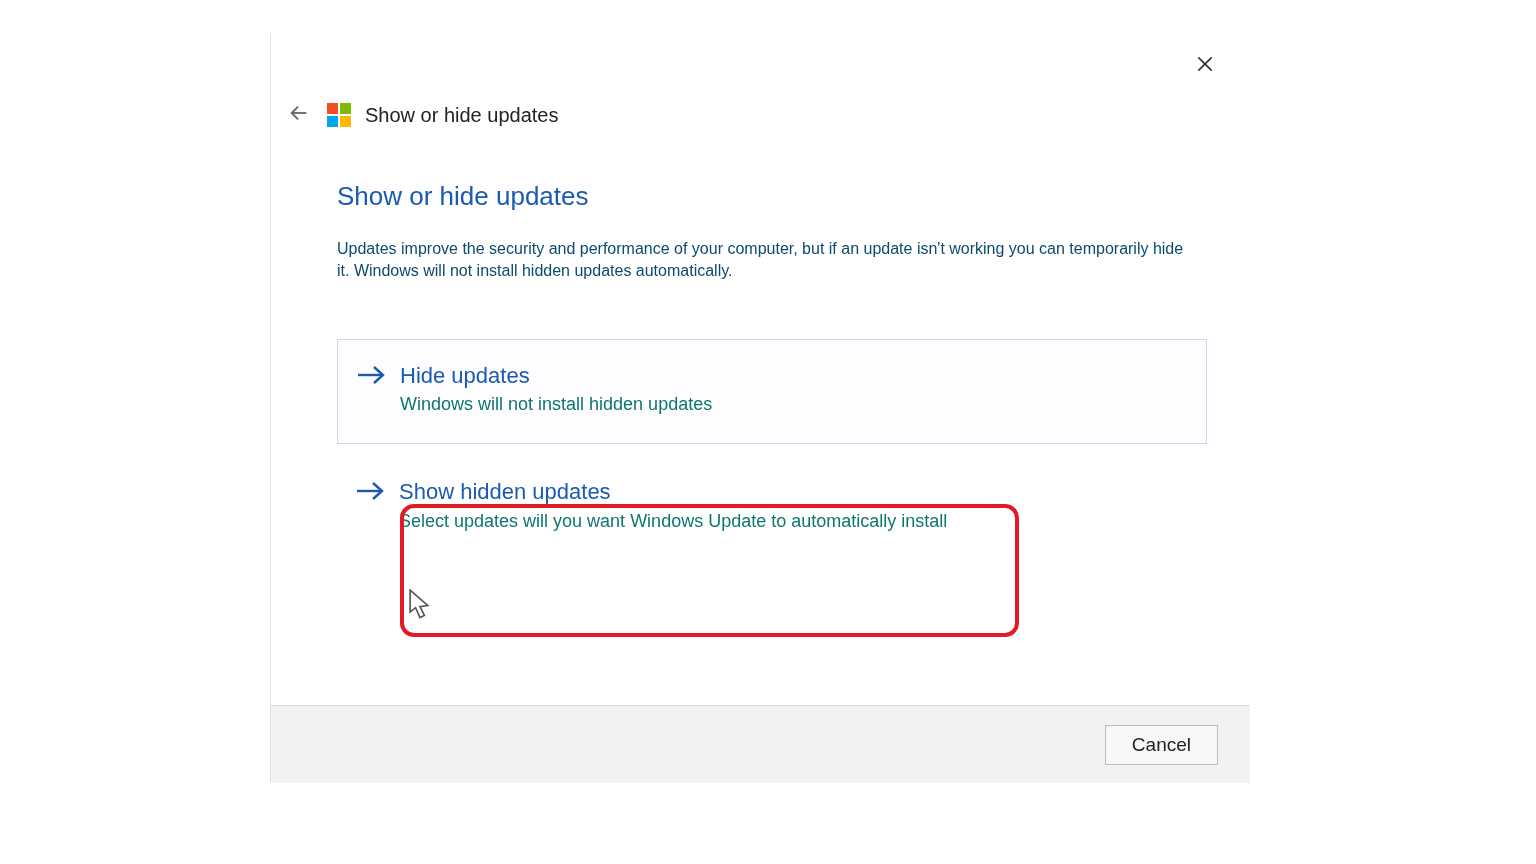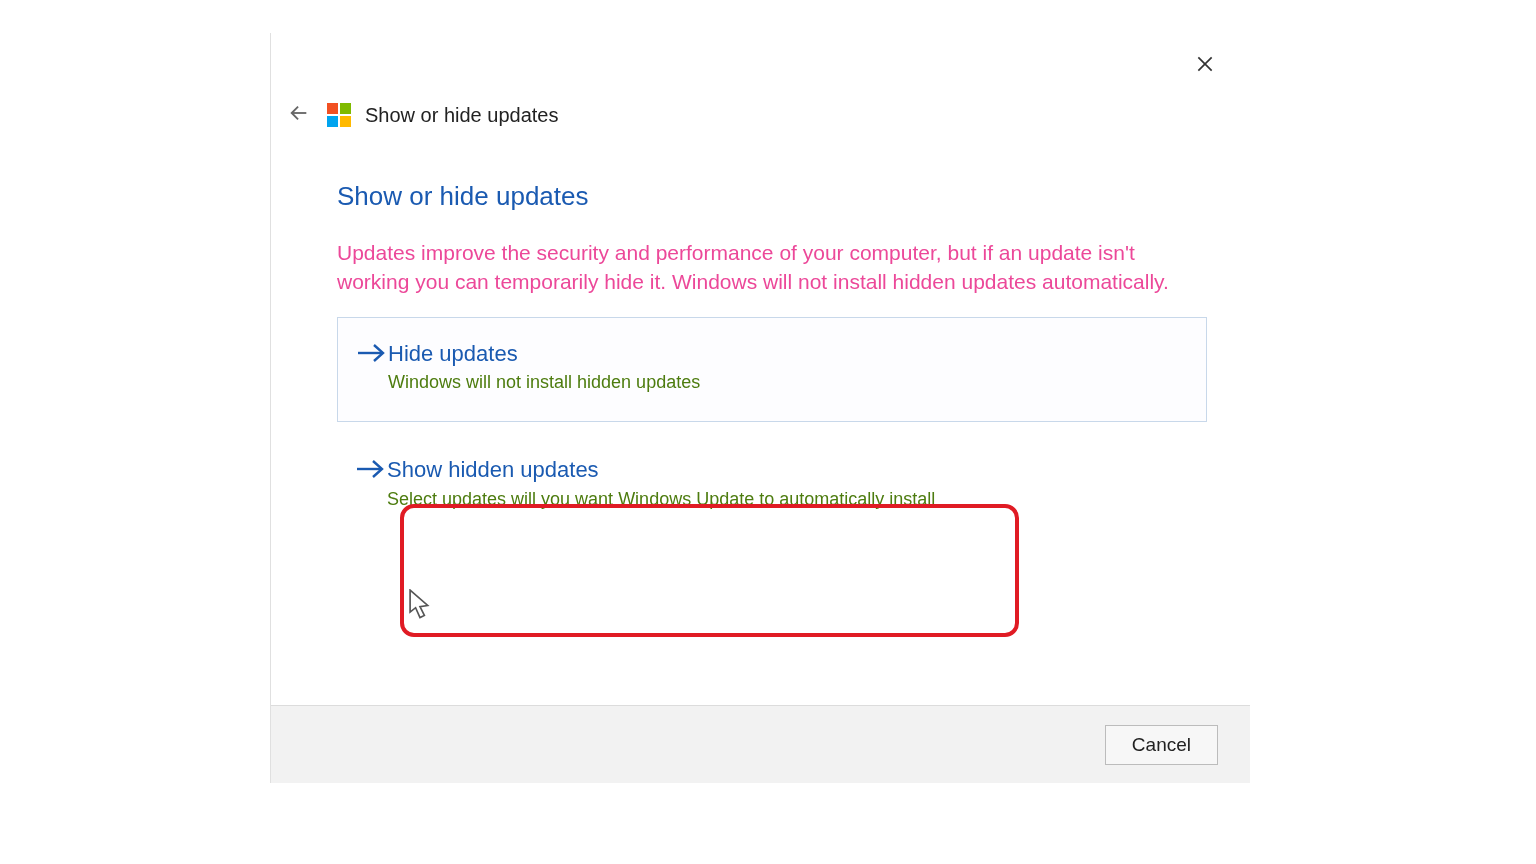--- a/index.html
+++ b/index.html
@@ -74,24 +74,24 @@
       left: 66px;
       width: 870px;
     }
     .main-heading {
       font-size: 26px;
       color: #1a5ab1;
       font-weight: 400;
       margin-bottom: 26px;
     }
     .desc {
-      font-size: 21px;
-      color: #ec4899;
+      font-size: 16px;
+      color: #0c4a6e;
       line-height: 1.4;
-      margin-bottom: 20px;
+      margin-bottom: 56px;
       max-width: 860px;
     }
     .option-box {
       border: 1px solid #c8d8ea;
       background: #fdfdff;
       margin-bottom: 0;
       padding: 16px 18px 22px 18px;
       position: relative;
     }
     .highlight-frame {
@@ -101,42 +101,42 @@
       width: 619px;
       height: 133px;
       border: 4px solid #e01b24;
       border-radius: 14px;
       pointer-events: none;
       z-index: 5;
     }
     .option {
       display: flex;
       align-items: flex-start;
-      gap: 2px;
+      gap: 14px;
       cursor: pointer;
       padding: 6px 0;
     }
     .arrow-icon {
       width: 30px;
       height: 30px;
       flex-shrink: 0;
       color: #1a5ab1;
       margin-top: 2px;
     }
     .arrow-icon svg { width: 30px; height: 22px; }
     .option-text { display: flex; flex-direction: column; }
     .option-title {
       font-size: 22px;
       color: #1a5ab1;
       font-weight: 400;
       line-height: 1.3;
     }
     .option-sub {
       font-size: 18px;
-      color: #4d7c0f;
+      color: #0f766e;
       font-weight: 400;
       margin-top: 4px;
     }
     .option2-wrap {
        padding: 0 18px;
        margin-top: 28px;
     }
     .cursor {
       position: absolute;
       left: 72px;

